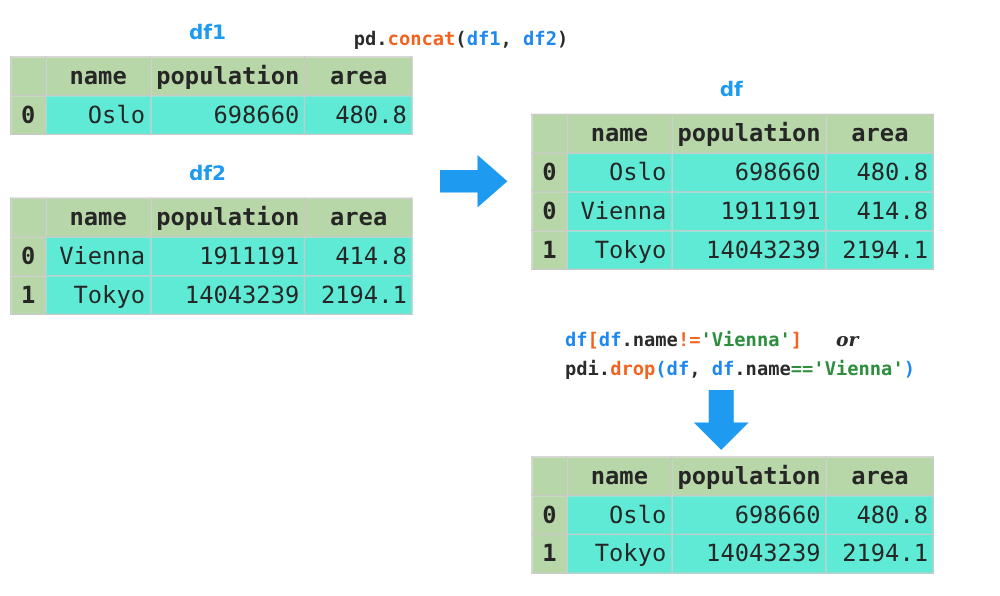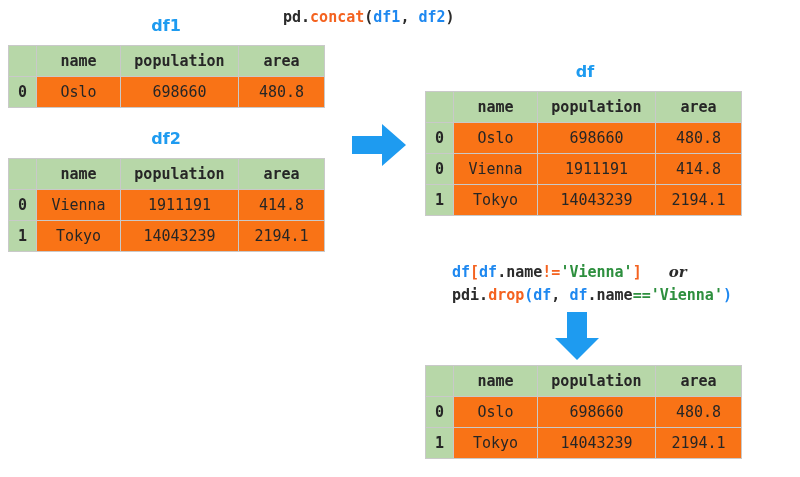--- a/index.html
+++ b/index.html
@@ -18,37 +18,38 @@
   
   .df-table {
     border-collapse: collapse;
     position: absolute;
     background: #ffffff;
     table-layout: fixed;
   }
   .df-table td {
     border: 1px solid #c9c9c9;
     font-family: "DejaVu Sans Mono", monospace;
-    font-size: 15px;
+    font-size: 19px;
     color: #262626;
     text-align: center;
     height: 30px;
     padding: 0 4px;
     white-space: nowrap;
   }
   .df-table td.hdr {
     background: #b7d7a8;
     font-weight: bold;
   }
   .df-table td.idx {
     background: #b7d7a8;
     font-weight: bold;
   }
   .df-table td.cell {
-    background: #f97316;
+    background: #5eead4;
+    text-align: right;
   }
   .df-table td.corner {
     background: #b7d7a8;
   }
 
   .col-idx  { width: 28px; }
   .col-name { width: 84px; }
   .col-pop  { width: 118px; }
   .col-area { width: 86px; }
 
@@ -85,21 +86,21 @@
   }
 
   
   .arrow {
     position: absolute;
   }
 </style>
 </head>
 <body>
 
-<div class="code" style="left:283px; top:6px;"><span class="tok-dark">pd.</span><span class="tok-orange">concat</span><span class="tok-dark">(</span><span class="tok-blue">df1</span><span class="tok-dark">, </span><span class="tok-blue">df2</span><span class="tok-dark">)</span></div>
+<div class="code" style="left:283px; top:20px;"><span class="tok-dark">pd.</span><span class="tok-orange">concat</span><span class="tok-dark">(</span><span class="tok-blue">df1</span><span class="tok-dark">, </span><span class="tok-blue">df2</span><span class="tok-dark">)</span></div>
 
 <div class="caption" style="left:8px; top:16px; width:316px;">df1</div>
 
 <table class="df-table" style="left:8px; top:45px;">
   <colgroup>
     <col class="col-idx">
       <col class="col-name">
       <col class="col-pop">
       <col class="col-area">
   </colgroup>

